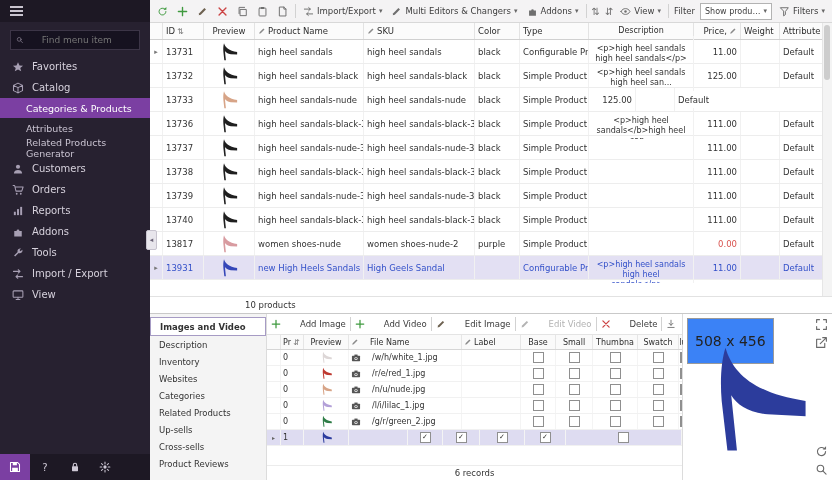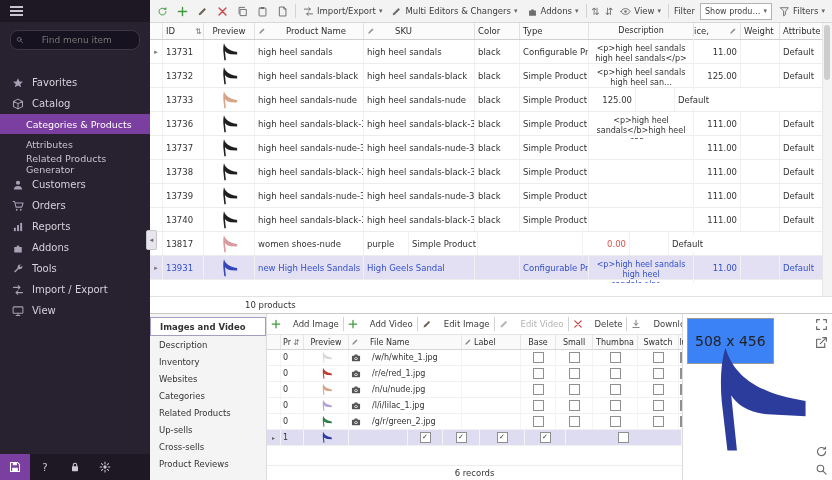--- a/index.html
+++ b/index.html
@@ -6,21 +6,21 @@
   body{width:832px;height:480px;position:relative;overflow:hidden;background:#fff;
        font-family:"DejaVu Sans","Liberation Sans",sans-serif;font-size:10px;color:#333}
   svg{display:block}
   .ic-svg{width:12px;height:12px;fill:currentColor;stroke:none}
   .ic-stroke{fill:none;stroke:currentColor;stroke-width:1.4;stroke-linecap:round;stroke-linejoin:round}
 
   
   .sidebar{position:absolute;left:0;top:0;width:150px;height:480px;background:#272130;color:#d6d1dc}
   .sb-top{height:22px;background:#1d1824;display:flex;align-items:center;padding-left:10px}
   .burger{width:13px;height:2px;background:#c9c4cf;box-shadow:0 -4px 0 #c9c4cf,0 4px 0 #c9c4cf}
-  .sb-search{margin:8px 10px 22px;height:18px;background:#161220;border:1px solid #3c3547;border-radius:8px;
+  .sb-search{margin:8px 10px 6px;height:18px;background:#161220;border:1px solid #3c3547;border-radius:0;
              display:flex;align-items:center;gap:16px;padding:0 5px;color:#8e8798}
   .sb-search input{background:transparent;border:0;outline:0;color:#9b94a5;font-size:9px;width:100%;
                    font-family:inherit}
   .sb-item{height:21px;display:flex;align-items:center;gap:8px;padding-left:12px;font-size:10px;cursor:pointer}
   .sb-item .mi{width:12px;height:12px;color:#a79fb3;flex:0 0 auto}
   .sb-sub{padding-left:26px;height:20px;font-size:9.5px;color:#c9c3d1}
   .sb-item.active{background:#7b3fa2;color:#fff}
   .sb-bottom{position:absolute;bottom:0;left:0;width:150px;height:26px;background:#1d1824;display:flex}
   .sb-bicon{width:30px;height:26px;display:flex;align-items:center;justify-content:center;color:#cfc9d6;cursor:pointer}
   .sb-bicon.active{background:#7b3fa2;color:#fff}
@@ -37,21 +37,21 @@
   .sep{width:1px;height:14px;background:#d2d2d2;flex:0 0 auto}
   .caret{font-size:7px;color:#666}
   .green{color:#3f9a3f}.red{color:#cc4444}.gray{color:#6e6e6e}.pen{color:#6d6150}
   .filter-select{display:flex;align-items:center;justify-content:space-between;width:184px;height:15px;
                  background:#fff;border:1px solid #b3b3b3;padding:0 4px;font-size:8px;cursor:pointer;overflow:hidden}
   .glyph-btn{font-size:10px;color:#6e6e6e;cursor:pointer}
 
   
   .gridwrap{position:relative;flex:1 1 auto;overflow:hidden;background:#fff}
   .ghead{display:flex;height:16px;background:#fbfbfb;border-bottom:1px solid #d0d0d0;font-size:8.5px;color:#2e2e2e;align-items:stretch}
-  .hc{display:flex;align-items:center;gap:20px;padding:0 3px;border-right:1px solid #e3e3e3;overflow:hidden;white-space:nowrap;flex:0 0 auto}
+  .hc{display:flex;align-items:center;gap:2px;padding:0 3px;border-right:1px solid #e3e3e3;overflow:hidden;white-space:nowrap;flex:0 0 auto}
   .hpen{width:8px;height:8px;color:#8b8b8b;flex:0 0 auto}
   .sorts{font-size:8px;color:#777}
   .prow{display:flex;height:23px;border-bottom:1px solid #ededed;align-items:center;font-size:8.5px;color:#333;cursor:pointer}
   .prow[data-state="selected"]{background:#e3e0f3;color:#3350c9}
   .c{padding:0 3px;border-right:1px solid #f1f1f1;overflow:hidden;white-space:nowrap;text-overflow:ellipsis;flex:0 0 auto;height:100%;display:flex;align-items:center}
   .w-exp{width:10px;padding:0 1px;font-size:7px;color:#777;justify-content:center}
   .w-id{width:34px}
   .w-prev{width:44px;justify-content:center}
   .w-name{width:102px}
   .w-sku{width:104px}
@@ -70,21 +70,21 @@
 
   
   .bottom{height:166px;flex:0 0 auto;border-top:1px solid #c9c9c9;display:flex;background:#fff;min-height:0}
   .tabs{width:116px;flex:0 0 auto;background:#f4f4f4;border-right:1px solid #dcdcdc;padding-top:3px}
   .tab{height:17px;display:flex;align-items:center;padding-left:9px;font-size:8.5px;color:#333;cursor:pointer}
   .tab[data-state="selected"]{background:#fff;border:1px solid #a69bc4;font-weight:bold}
 
   .imgsec{flex:1 1 auto;min-width:0;display:flex;flex-direction:column;border-right:1px solid #dcdcdc}
   .itoolbar{height:20px;flex:0 0 auto;display:flex;align-items:center;gap:4px;padding:0 4px;font-size:8.5px;
             border-bottom:1px solid #e4e4e4;color:#3d3d3d;white-space:nowrap;overflow:hidden}
-  .ibtn{display:flex;gap:12px;cursor:pointer}
+  .ibtn{display:flex;gap:19px;cursor:pointer}
   .ibtn .ti{width:10px;height:10px}
   .ibtn.disabled{color:#b3b3b3}
   .ighead{display:flex;height:14px;background:#fafafa;border-bottom:1px solid #d6d6d6;font-size:8px;color:#2e2e2e;align-items:center}
   .ih{padding:0 2px;border-right:1px solid #e6e6e6;overflow:hidden;white-space:nowrap;flex:0 0 auto;display:flex;align-items:center;gap:2px;height:100%}
   .irow{display:flex;height:15px;border-bottom:1px solid #f1f1f1;align-items:center;font-size:8px;color:#333;cursor:pointer}
   .irow[data-state="selected"]{background:#dedcf1}
   .icell{padding:0 2px;border-right:1px solid #f4f4f4;overflow:hidden;white-space:nowrap;text-overflow:ellipsis;flex:0 0 auto;display:flex;align-items:center;height:100%}
   .iw-mark{width:9px;font-size:6px;color:#666;justify-content:center}
   .iw-pr{width:18px}
   .iw-prev{width:40px;justify-content:center}
@@ -597,20 +597,21 @@
 
       <div class="prow" data-state="">
         <div class="c w-exp"></div>
         <div class="c w-id">13817</div>
         <div class="c w-prev">
           <svg class="heel-s ic-svg" style="color:#d89ba0">
             <use href="#i-heel"></use>
           </svg>
         </div>
         <div class="c w-name">women shoes-nude</div>
+        <div class="c w-sku">women shoes-nude-2</div>
         <div class="c w-color">purple</div>
         <div class="c w-type">Simple Product</div>
         <div class="c w-desc"></div>
         <div class="c w-price" data-tone="red">0.00</div>
         <div class="c w-wt"></div>
         <div class="c w-attr">Default</div>
       </div>
 
       <div class="prow" data-state="selected">
         <div class="c w-exp">▸</div>

